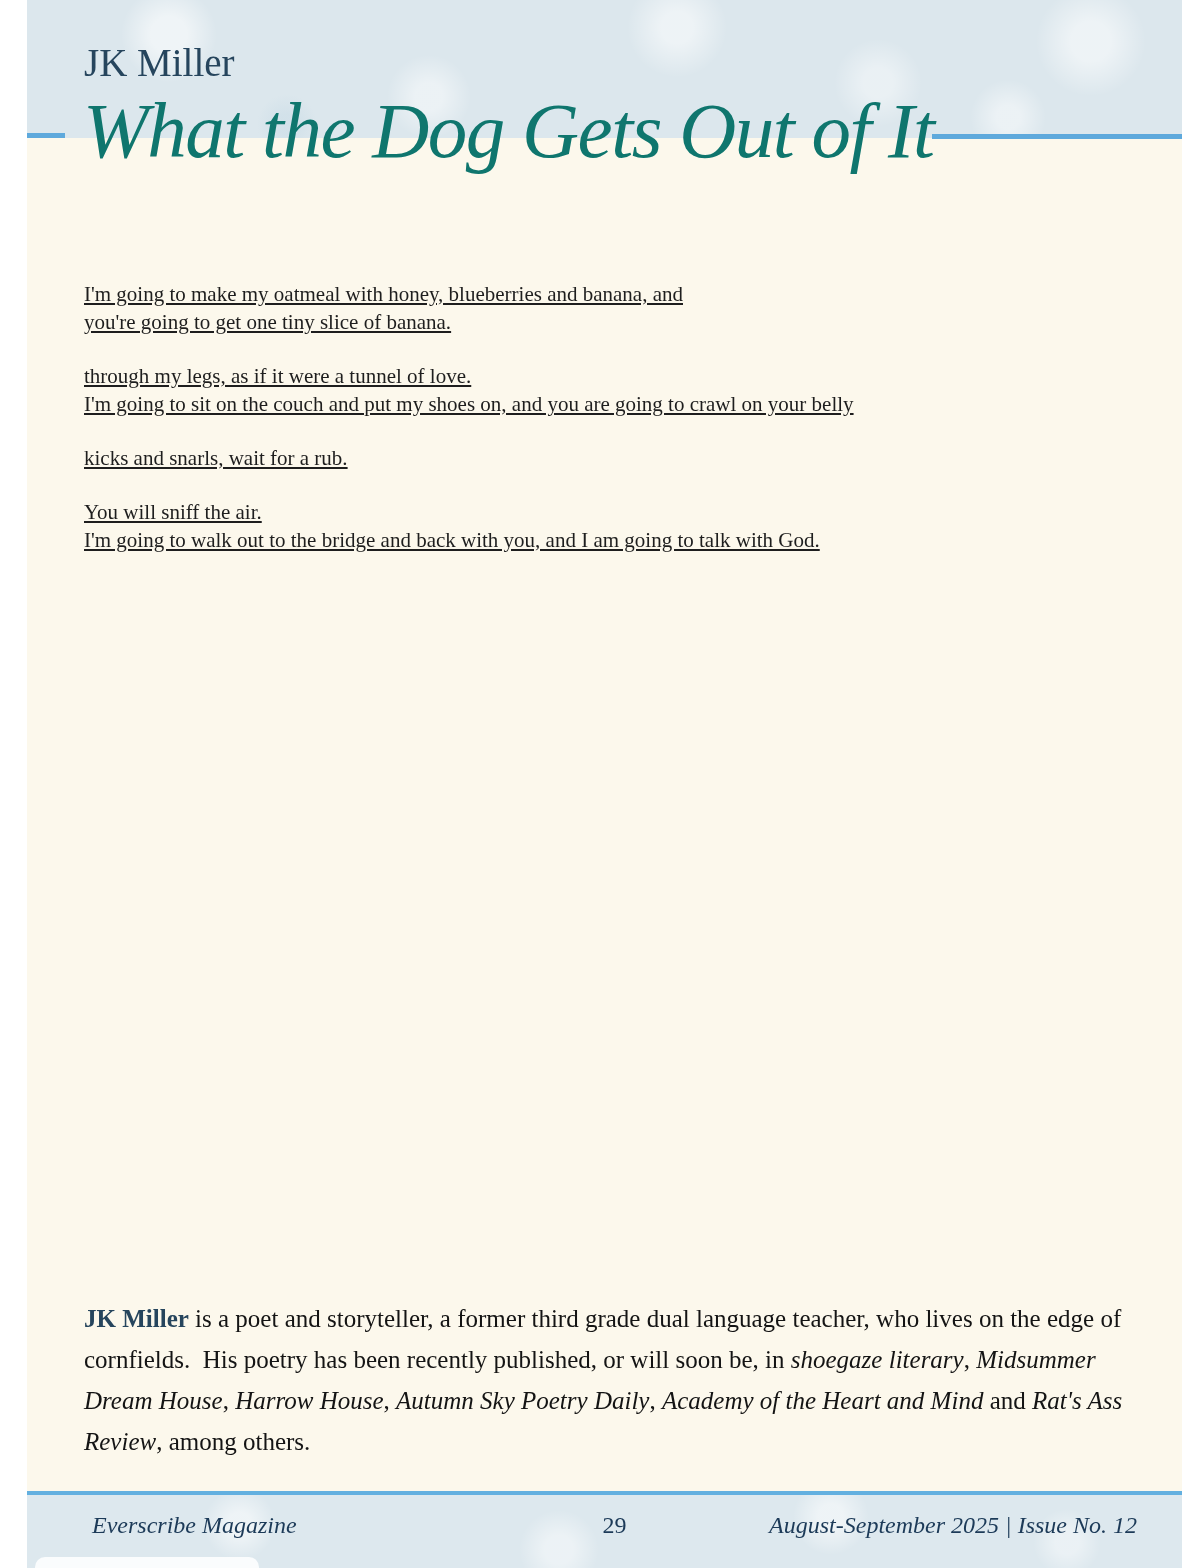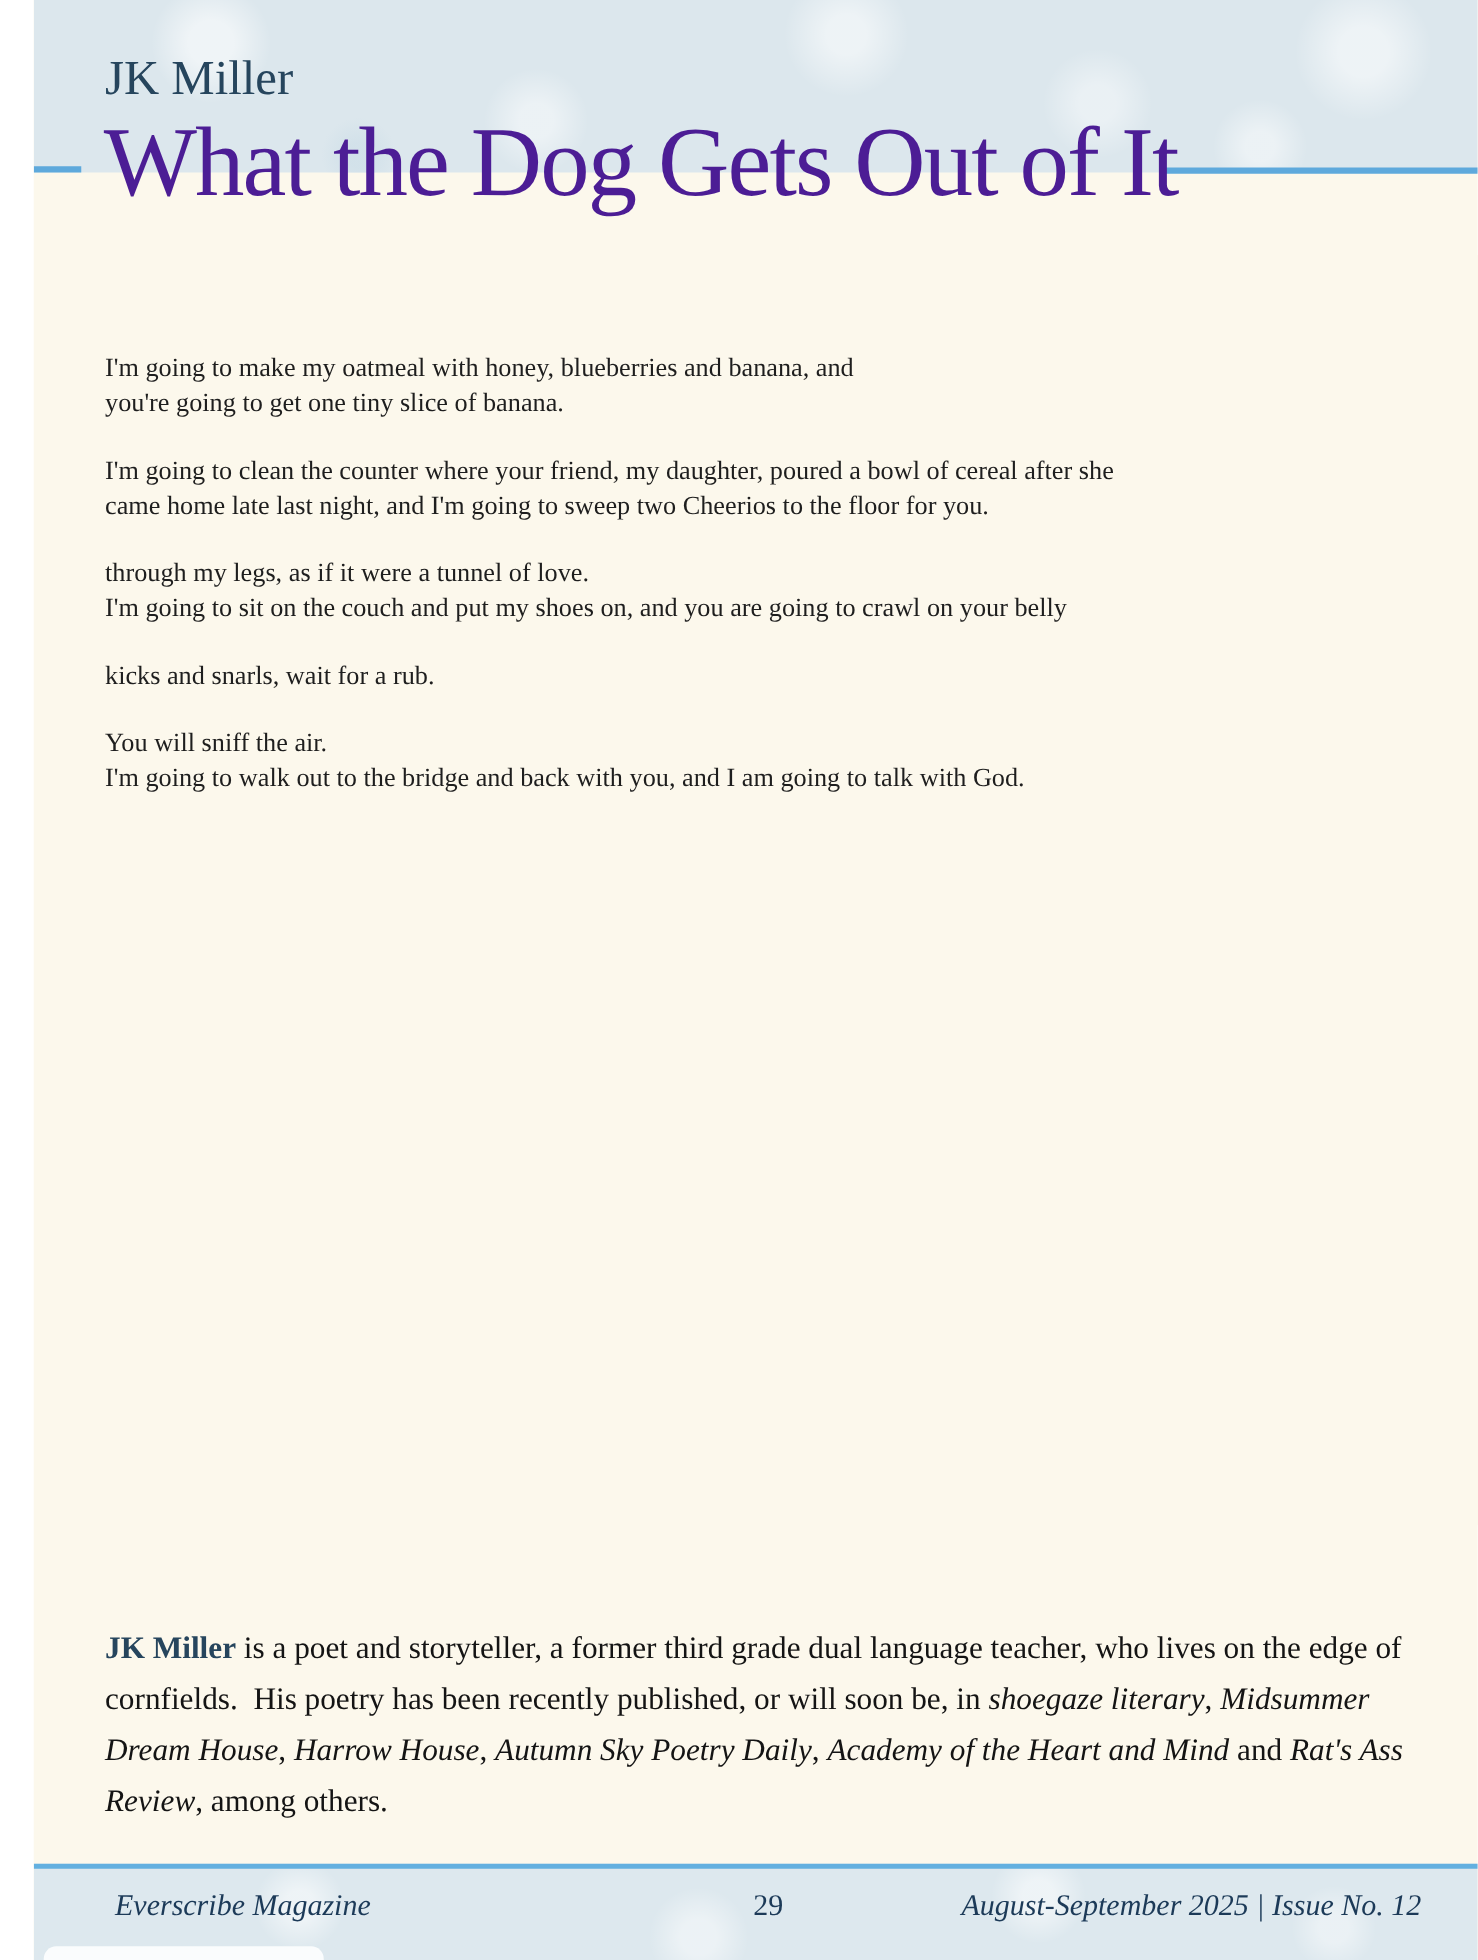--- a/index.html
+++ b/index.html
@@ -36,21 +36,22 @@
     line-height: 1.2;
     color: #26455d;
     white-space: nowrap;
   }
   .title {
     position: absolute;
     left: 56px;
     top: 88px;
     font-size: 79px;
     line-height: 1.1;
-    color: #4c1d95;
+    font-style: italic;
+    color: #0f766e;
     letter-spacing: -1.5px;
     white-space: nowrap;
     z-index: 3;
   }
   .rule-left {
     position: absolute;
     left: 0; top: 133px;
     width: 38px; height: 5px;
     background: #5ea9dc;
     z-index: 2;
@@ -67,21 +68,21 @@
   .poem {
     position: absolute;
     left: 57px;
     top: 280px;
     width: 1000px;
     font-size: 21px;
     line-height: 28px;
     color: #1e1e1e;
   }
   .stanza { margin: 0 0 26px 0; }
-  .poem-line { white-space: pre-wrap; }
+  .poem-line { white-space: pre-wrap; text-decoration: underline; }
 
   
   .bio {
     position: absolute;
     left: 57px;
     top: 1298px;
     width: 1056px;
     font-size: 25px;
     line-height: 41px;
     color: #141414;
@@ -135,24 +136,20 @@
   <div class="rule-right"></div>
 
   <h1 class="title" style="margin:0; font-weight:normal;">What the Dog Gets Out of It</h1>
 
   <div class="poem">
       <div class="stanza">
         <div class="poem-line">I'm going to make my oatmeal with honey, blueberries and banana, and</div>
         <div class="poem-line">you're going to get one tiny slice of banana.</div>
       </div>
       <div class="stanza">
-        <div class="poem-line">I'm going to clean the counter where your friend, my daughter, poured a bowl of cereal after she</div>
-        <div class="poem-line">came home late last night, and I'm going to sweep two Cheerios to the floor for you.</div>
-      </div>
-      <div class="stanza">
         <div class="poem-line">through my legs, as if it were a tunnel of love.</div>
         <div class="poem-line">I'm going to sit on the couch and put my shoes on, and you are going to crawl on your belly</div>
       </div>
       <div class="stanza">
         <div class="poem-line">kicks and snarls, wait for a rub.</div>
       </div>
       <div class="stanza">
         <div class="poem-line">You will sniff the air.</div>
         <div class="poem-line">I'm going to walk out to the bridge and back with you, and I am going to talk with God.</div>
       </div>

